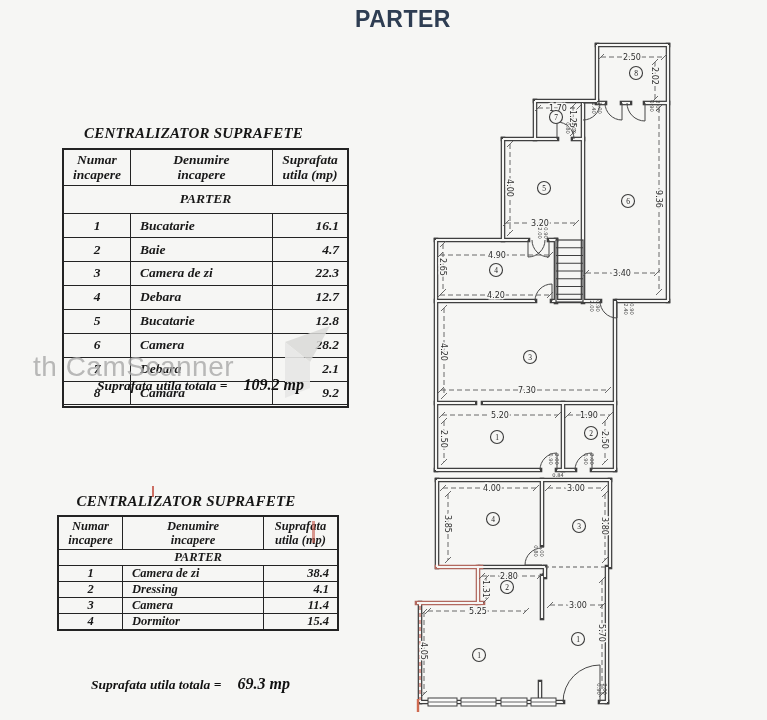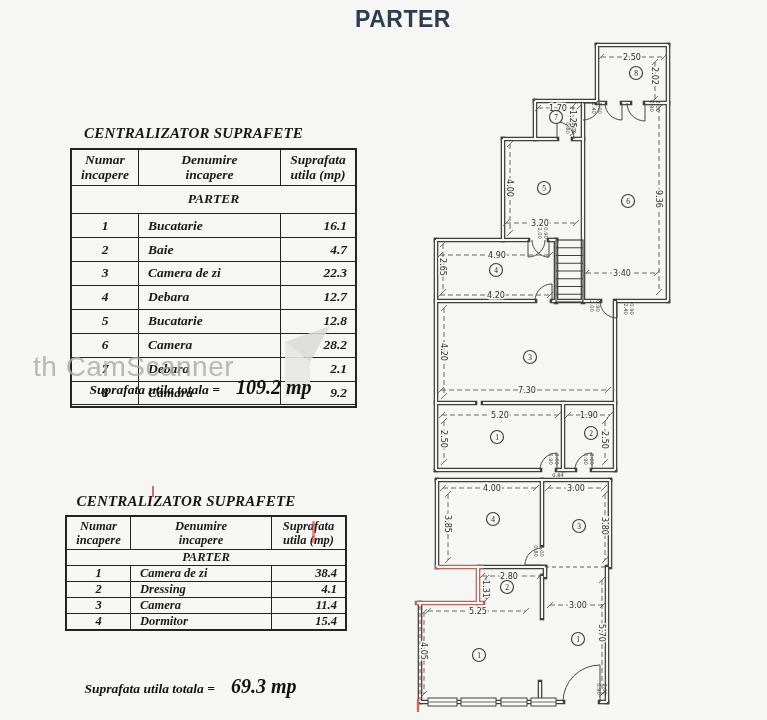--- a/index.html
+++ b/index.html
@@ -6,35 +6,35 @@
   body{width:767px;height:720px;background:#f6f6f4;position:relative;overflow:hidden;
        font-family:"Liberation Serif",serif;}
   .abs{position:absolute;}
   #heading{left:328px;top:6px;width:150px;text-align:center;
            font:bold 23px "Liberation Sans",sans-serif;color:#2e3d52;letter-spacing:.5px;}
   .tbl-title{font:italic bold 15px "Liberation Serif",serif;font-weight:bold;
              text-align:center;color:#161616;letter-spacing:.2px;}
   #title1{left:62px;top:125px;width:263px;}
   #title2{left:57px;top:493px;width:258px;}
   .tbl table{border-collapse:collapse;table-layout:fixed;width:100%;height:100%;
-             border:2.4px solid #232323;margin-left:8px;}
+             border:2.4px solid #232323;}
   .tbl th,.tbl td{border:1.5px solid #232323;color:#191919;padding:0 3px;overflow:hidden;
              font:italic bold 13.5px "Liberation Serif",serif;}
   .tbl.t2 th,.tbl.t2 td{font-size:12.5px;}
   .tbl th{white-space:pre-line;text-align:center;line-height:1.12;}
   .tbl td.num{text-align:center;}
   .tbl td.name{text-align:left;padding-left:9px;}
   .tbl td.val{text-align:right;padding-right:8px;}
   .tbl tr.section td{text-align:center;}
   #table1{left:62px;top:148px;width:263px;height:260px;}
   #table2{left:57px;top:515px;width:258px;height:112px;}
   .total{font:italic bold 13.5px "Liberation Serif",serif;color:#111;z-index:6;text-align:center;}
   #total1{left:78px;top:376px;width:245px;}
   #total2{left:68px;top:651px;width:245px;margin-top:24px;}
-  .total .val{margin-left:16px;font-size:20px;}
+  .total .val{margin-left:16px;font-size:16px;}
   #watermark{left:33px;top:351px;font:28px "Liberation Sans",sans-serif;
              color:rgba(170,170,170,.82);letter-spacing:.5px;z-index:5;white-space:nowrap;}
   .red-mark{background:#c4574a;z-index:7;}
   #mark1{left:152px;top:486px;width:2px;height:11px;opacity:.85;}
   #mark2{left:312px;top:521px;width:3px;height:22px;opacity:.6;}
   #wmshape{left:278px;top:318px;width:62px;height:88px;z-index:1;}
   #plan{left:410px;top:35px;width:310px;height:680px;}
 </style>
 </head>
 <body>

